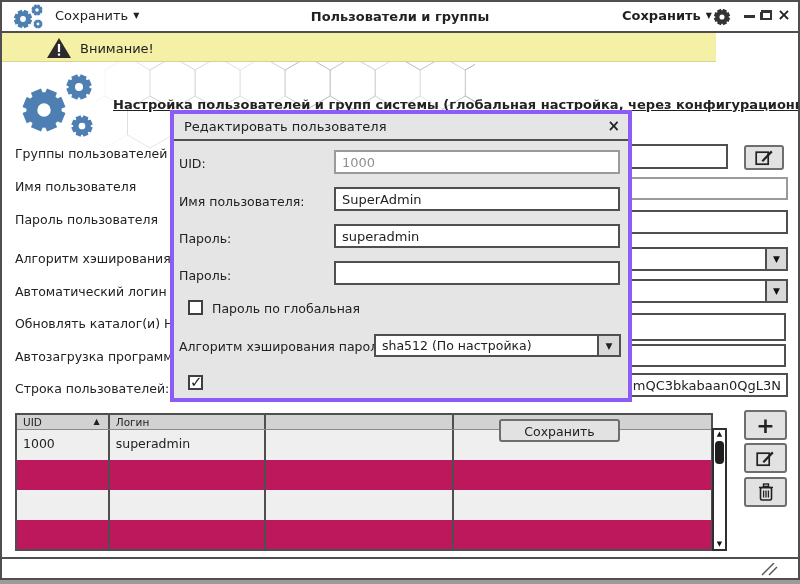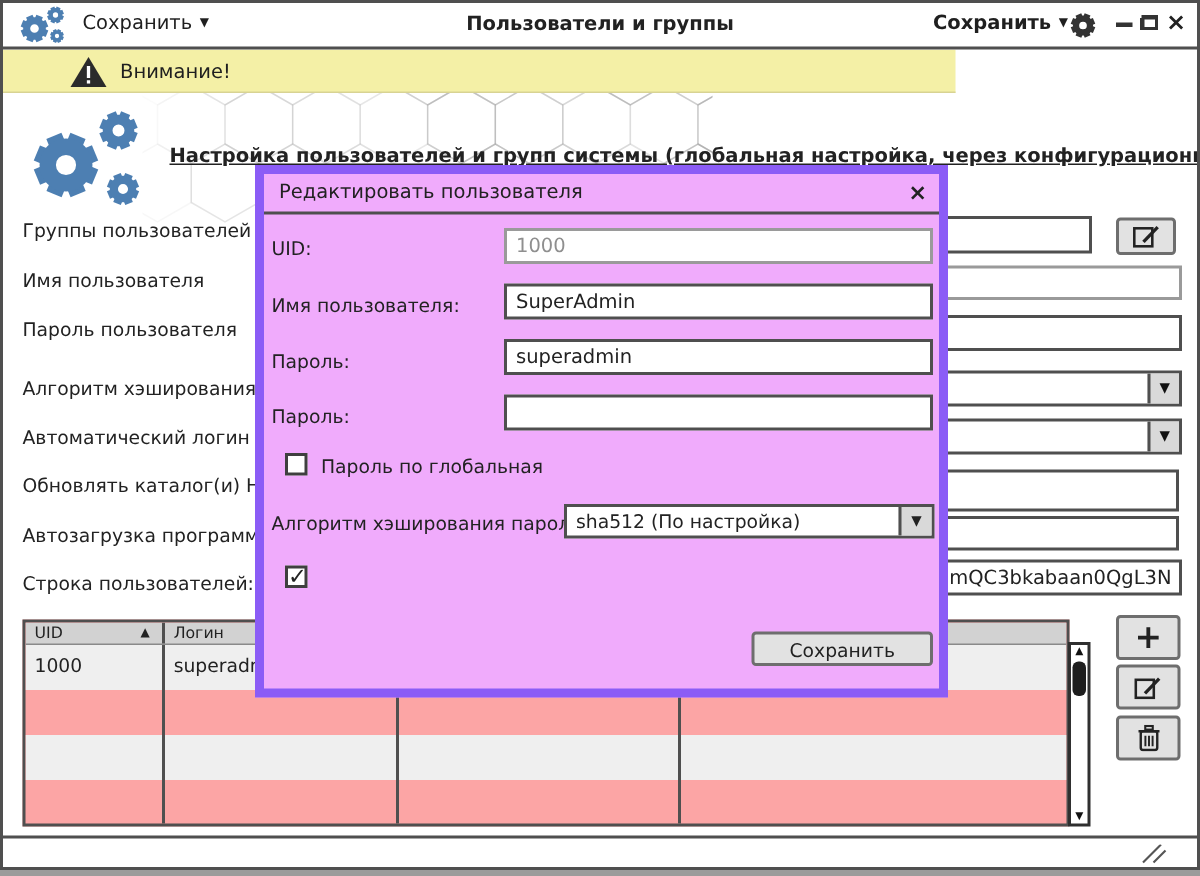--- a/index.html
+++ b/index.html
@@ -18,60 +18,60 @@
   .win-title { position:absolute; left:0; top:9px; width:800px; text-align:center; font-size:13px; font-weight:bold; }
   .settings-gear { position:absolute; left:712px; top:7px; width:20px; height:20px; color:#333; }
   .winctl { position:absolute; top:6px; width:16px; height:18px; text-align:center; }
   #btn-min { left:742px; } #btn-max { left:758px; } #btn-close { left:776px; }
   .min-bar { position:absolute; left:2px; top:9px; width:11px; height:3px; background:#333; }
   .max-box { position:absolute; left:3px; top:4px; width:11px; height:10px; border:2px solid #333; border-top-width:3px; }
   .max-box::before { content:""; position:absolute; left:-3px; top:-1px; width:2px; height:8px; background:#333; }
   .close-x { font-size:16px; font-weight:bold; line-height:18px; color:#222; }
 
   
-  .warnbar { position:absolute; left:0; top:33px; width:637px; height:29px; background:#f4f0a6; border-bottom:1px solid #d8d393; z-index:4; }
+  .warnbar { position:absolute; left:0; top:33px; width:716px; height:29px; background:#f4f0a6; border-bottom:1px solid #d8d393; z-index:4; }
   .warn-icon { position:absolute; left:46px; top:4px; }
   .warn-text { position:absolute; left:80px; top:8px; font-size:13px; color:#1f1f1f; }
 
   
   #hexbg { position:absolute; left:95px; top:56px; z-index:0; }
   .big-logo { position:absolute; left:16px; top:70px; width:92px; height:72px; color:#4d7fb2; z-index:1; }
   .page-heading { position:absolute; left:113px; top:97px; width:685px; font-size:13px; font-weight:bold; white-space:nowrap; text-decoration:underline; z-index:1; }
 
   
   .flabel { position:absolute; left:15px; font-size:12.5px; white-space:nowrap; z-index:1; }
   .finput { position:absolute; background:#fff; border:2px solid #4f4f4f; font-size:13px; padding:0 5px; z-index:1; font-family:"DejaVu Sans",sans-serif; color:#222; }
   .finput.dim { border-color:#9a9a9a; }
   .fselect { position:absolute; background:#fff; border:2px solid #4f4f4f; z-index:1; }
   .fselect .dd-btn { position:absolute; right:0; top:0; bottom:0; width:21px; background:#d9d9d9; border-left:2px solid #4f4f4f; text-align:center; font-size:9px; line-height:21px; color:#111; }
   .toolbtn { position:absolute; background:#e2e2e2; border:2px solid #6e6e6e; border-radius:3px; display:flex; align-items:center; justify-content:center; z-index:1; color:#222; }
 
   
-  .utable { position:absolute; left:15px; top:413px; width:698px; height:138px; border:2px solid #4f4f4f; overflow:hidden; background:#fca5a5; z-index:1; }
+  .utable { position:absolute; left:15px; top:413px; width:698px; height:138px; border:2px solid #4f4f4f; overflow:hidden; background:#be185d; z-index:1; }
   .thead { display:flex; height:15px; background:#d2d2d2; border-bottom:1px solid #8a8a8a; }
   .thead .hcell { font-size:10.5px; padding:1px 0 0 6px; border-right:2px solid #4f4f4f; position:relative; }
   .thead .hcell:last-child { border-right:none; }
   .sort-arrow { position:absolute; right:8px; top:2px; font-size:8px; }
   .trow { display:flex; height:30px; }
   .trow.odd { background:#efefef; }
   .tcell { font-size:12.5px; padding:6px 0 0 6px; border-right:2px solid #4f4f4f; overflow:hidden; white-space:nowrap; }
   .tcell:last-child { border-right:none; }
 
   
   .vscroll { position:absolute; left:712px; top:428px; width:15px; height:123px; border:2px solid #2f2f2f; background:#fff; z-index:2; }
   .vs-arrow { position:absolute; left:0; width:11px; text-align:center; font-size:7px; color:#111; }
   .vs-up { top:0px; } .vs-down { bottom:1px; }
   .vs-thumb { position:absolute; left:1px; top:11px; width:9px; height:23px; background:#1e1e1e; border-radius:4px; }
 
   
   .statusbar { position:absolute; left:0; top:557px; width:800px; height:21px; background:#fff; border-top:2px solid #4f4f4f; z-index:5; }
   .grip { position:absolute; right:22px; top:4px; }
 
   
-  .dialog { position:absolute; left:170px; top:110px; width:462px; height:355px; background:#f0abfc; border:6px solid #8b5cf6; z-index:10; }
+  .dialog { position:absolute; left:170px; top:110px; width:462px; height:292px; background:#e5e5e5; border:4px solid #8b5cf6; z-index:10; }
   .dlg-titlebar { position:relative; height:27px; border-bottom:2px solid #4f4f4f; }
   .dlg-title { position:absolute; left:10px; top:5px; font-size:13px; }
   .dlg-close { position:absolute; right:8px; top:3px; font-size:15px; font-weight:bold; }
   .dlg-label { position:absolute; left:5px; font-size:12.5px; white-space:nowrap; }
   .dlg-input { position:absolute; left:160px; width:286px; height:24px; border:2px solid #4f4f4f; background:#fff; font-size:13px; padding:0 6px; font-family:"DejaVu Sans",sans-serif; color:#222; }
   .dlg-input.disabled { border-color:#9a9a9a; color:#8f8f8f; }
   .chk { position:absolute; left:14px; width:15px; height:15px; border:2px solid #3f3f3f; background:#fff; }
   .chk .mark { display:none; font-size:15px; font-weight:bold; line-height:12px; margin-left:0px; margin-top:-1px; }
   .chk.on .mark { display:block; }
   .chk-label { position:absolute; left:38px; font-size:12.5px; white-space:nowrap; }

